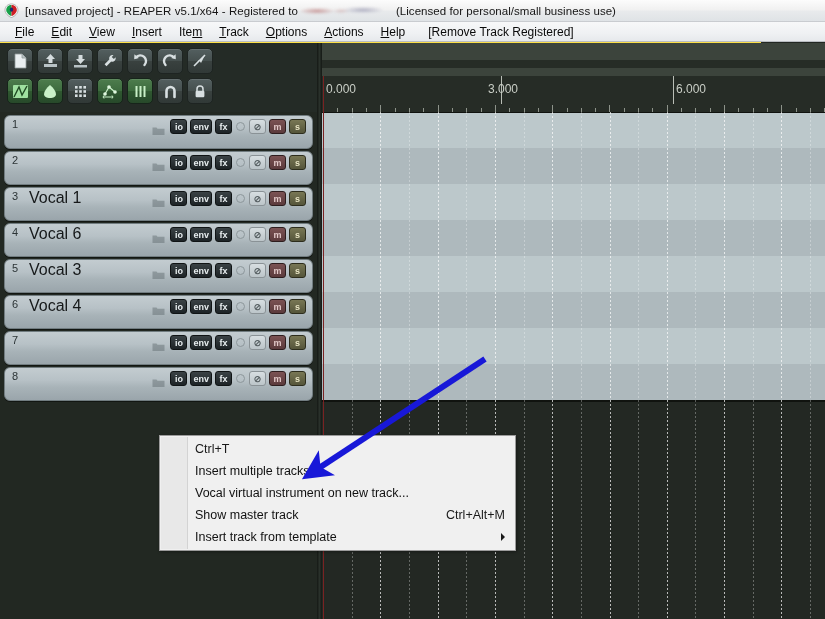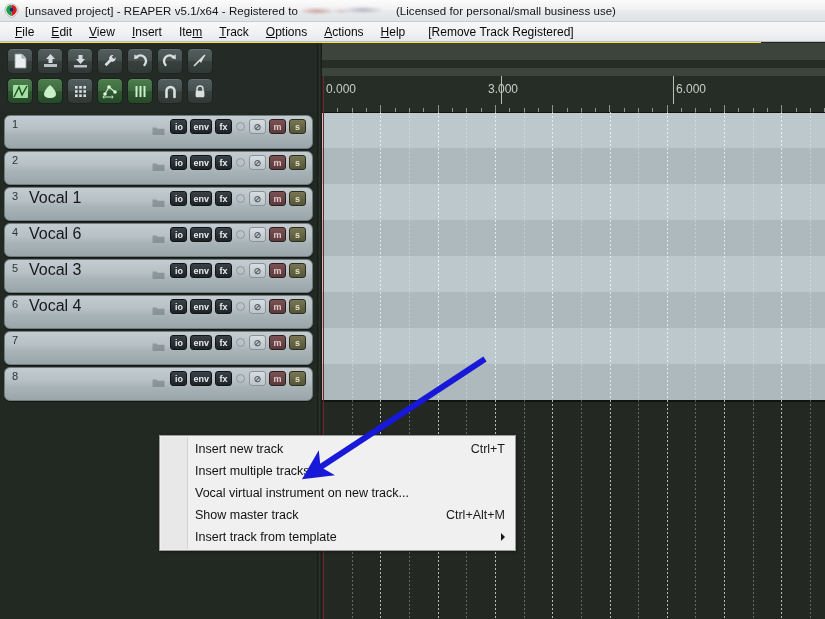--- a/index.html
+++ b/index.html
@@ -617,21 +617,20 @@
         </div>
     </div>
 
     <div class="playhead"></div>
   </div>
 
   <div class="ctxmenu">
     <div class="ctx-gutter"></div>
     <div id="ctx-items">
         <div class="ctx-item">
-          <span class="ctx-label">Insert new track</span>
           <span class="ctx-accel">Ctrl+T</span>
         </div>
         <div class="ctx-item">
           <span class="ctx-label">Insert multiple tracks...</span>
         </div>
         <div class="ctx-item">
           <span class="ctx-label">Vocal virtual instrument on new track...</span>
         </div>
         <div class="ctx-item">
           <span class="ctx-label">Show master track</span>

